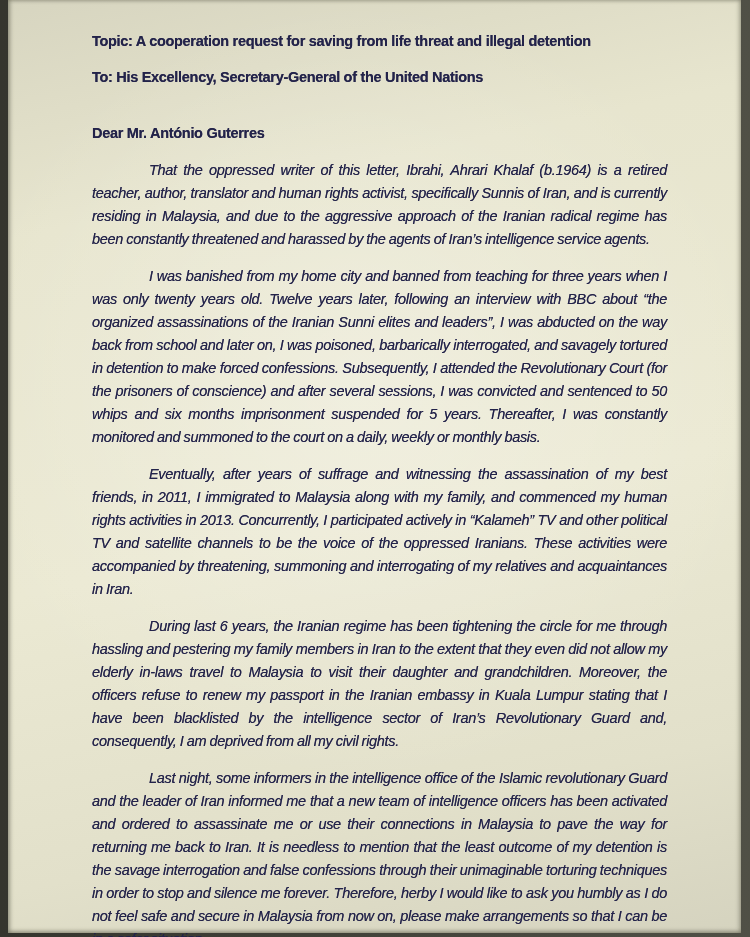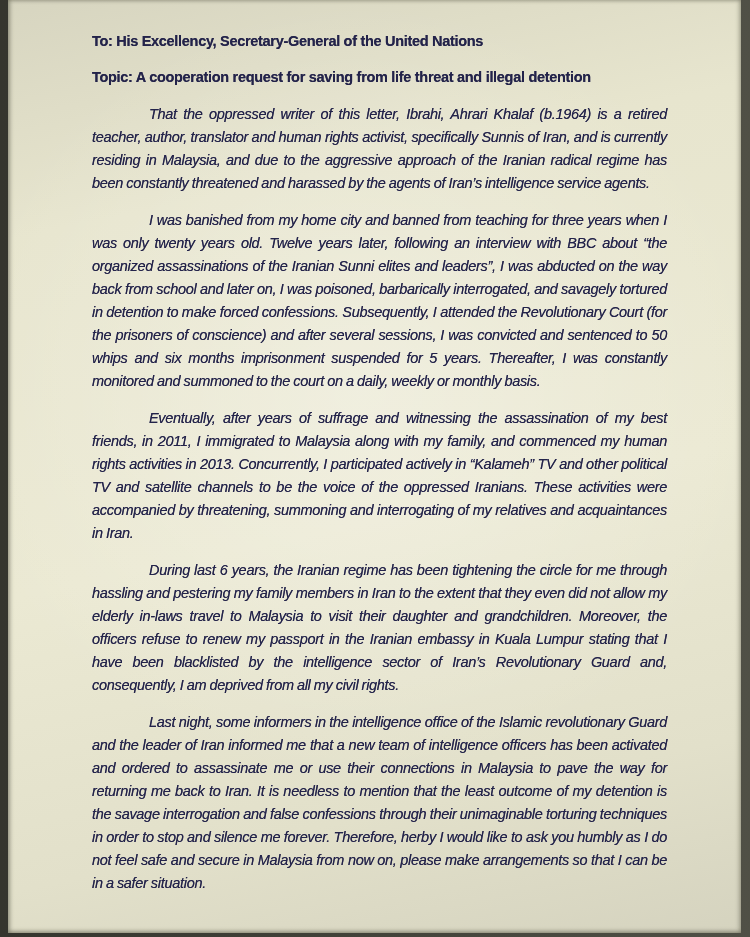--- a/index.html
+++ b/index.html
@@ -59,23 +59,24 @@
     font-style: italic;
   }
 </style>
 </head>
 <body>
 
 <div class="stage">
   <div class="paper">
     <div class="letter-body">
 
+      <p class="hdr">Topic: A cooperation request for saving from life threat and illegal detention</p>
       <p class="hdr">To: His Excellency, Secretary-General of the United Nations</p>
-      <p class="hdr">Topic: A cooperation request for saving from life threat and illegal detention</p>
 
+      <p class="salutation">Dear Mr. António Guterres</p>
 
       <p class="para">That the oppressed writer of this letter, Ibrahi, Ahrari Khalaf (b.1964) is a retired teacher, author, translator and human rights activist, specifically Sunnis of Iran, and is currently residing in Malaysia, and due to the aggressive approach of the Iranian radical regime has been constantly threatened and harassed by the agents of Iran’s intelligence service agents.</p>
       <p class="para">I was banished from my home city and banned from teaching for three years when I was only twenty years old. Twelve years later, following an interview with BBC about “the organized assassinations of the Iranian Sunni elites and leaders”, I was abducted on the way back from school and later on, I was poisoned, barbarically interrogated, and savagely tortured in detention to make forced confessions. Subsequently, I attended the Revolutionary Court (for the prisoners of conscience) and after several sessions, I was convicted and sentenced to 50 whips and six months imprisonment suspended for 5 years. Thereafter, I was constantly monitored and summoned to the court on a daily, weekly or monthly basis.</p>
       <p class="para">Eventually, after years of suffrage and witnessing the assassination of my best friends, in 2011, I immigrated to Malaysia along with my family, and commenced my human rights activities in 2013. Concurrently, I participated actively in “Kalameh” TV and other political TV and satellite channels to be the voice of the oppressed Iranians. These activities were accompanied by threatening, summoning and interrogating of my relatives and acquaintances in Iran.</p>
       <p class="para">During last 6 years, the Iranian regime has been tightening the circle for me through hassling and pestering my family members in Iran to the extent that they even did not allow my elderly in-laws travel to Malaysia to visit their daughter and grandchildren. Moreover, the officers refuse to renew my passport in the Iranian embassy in Kuala Lumpur stating that I have been blacklisted by the intelligence sector of Iran’s Revolutionary Guard and, consequently, I am deprived from all my civil rights.</p>
       <p class="para">Last night, some informers in the intelligence office of the Islamic revolutionary Guard and the leader of Iran informed me that a new team of intelligence officers has been activated and ordered to assassinate me or use their connections in Malaysia to pave the way for returning me back to Iran. It is needless to mention that the least outcome of my detention is the savage interrogation and false confessions through their unimaginable torturing techniques in order to stop and silence me forever. Therefore, herby I would like to ask you humbly as I do not feel safe and secure in Malaysia from now on, please make arrangements so that I can be in a safer situation.</p>
 
     </div>
   </div>
 </div>

